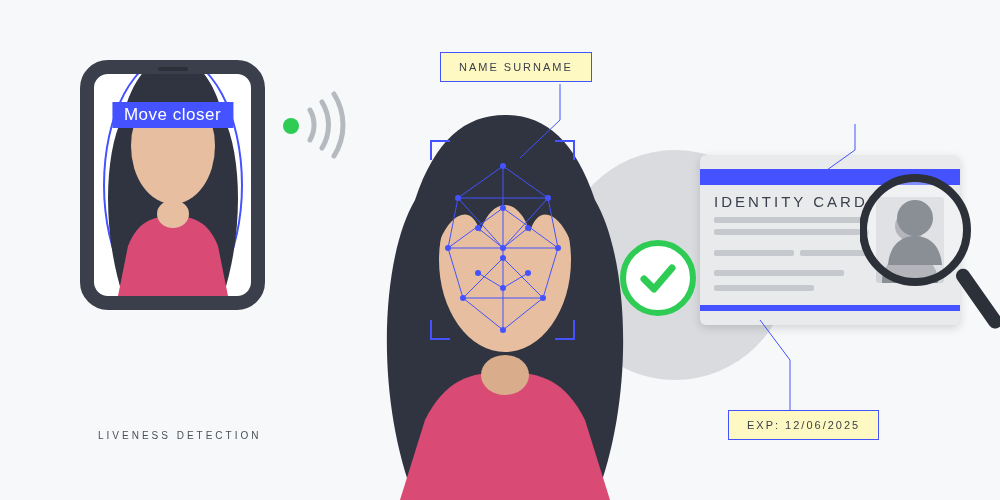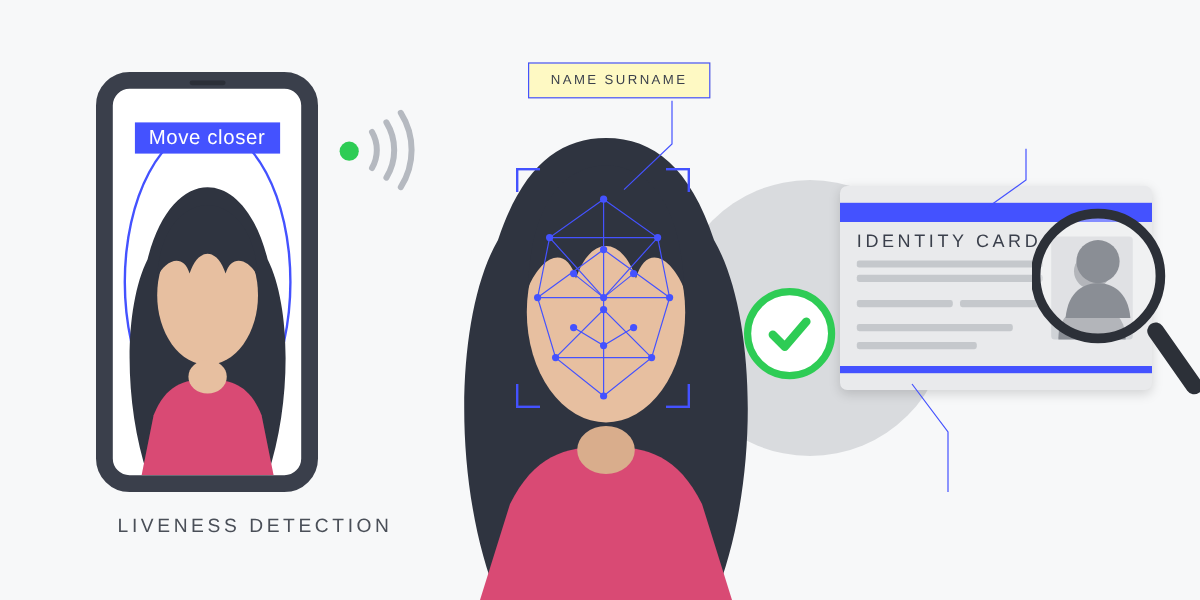--- a/index.html
+++ b/index.html
@@ -10,21 +10,21 @@
     font-family: Arial, Helvetica, sans-serif;
     position: relative;
     overflow: hidden;
   }
   .stage { position: absolute; inset: 0; }
 
   
   .phone {
     position: absolute;
     left: 80px; top: 60px;
-    width: 185px; height: 350px;
+    width: 185px; height: 250px;
     border: 14px solid #3a3f4b;
     border-radius: 28px;
     background: #ffffff;
   }
   .phone .speaker {
     position: absolute; top: -7px; left: 50%; transform: translateX(-50%);
     width: 30px; height: 4px; background: #2b2f38; border-radius: 2px;
   }
   .phone .screen {
     position: absolute; inset: 0px;
@@ -47,21 +47,21 @@
     background: #4452ff;
     color: #fff;
     font-size: 17px;
     padding: 3px 12px;
     white-space: nowrap;
     letter-spacing: 0.5px;
   }
   .caption {
     position: absolute;
     left: 98px; top: 430px;
-    font-size: 16px;
+    font-size: 10px;
     letter-spacing: 3px;
     color: #4a4f58;
   }
   .signal-dot {
     position: absolute;
     left: 283px; top: 118px;
     width: 16px; height: 16px;
     background: #2ecc55;
     border-radius: 50%;
   }
@@ -267,20 +267,21 @@
   </svg>
 
   <div class="face-box">
     <div class="corner tl"></div>
       <div class="corner tr"></div>
     <div class="corner bl"></div>
       <div class="corner br"></div>
   </div>
 
   <div class="callout" style="left:440px; top:52px;">NAME SURNAME</div>
+  <div class="callout" style="left:728px; top:410px;">EXP: 12/06/2025</div>
 
   <svg class="leader" style="left:0; top:0;" width="1000" height="500">
     <path d="M560 84 L560 120 L520 158"></path>
   </svg>
   <svg class="leader" style="left:0; top:0;" width="1000" height="500">
     <path d="M855 124 L855 150 L820 175"></path>
   </svg>
   <svg class="leader" style="left:0; top:0;" width="1000" height="500">
     <path d="M790 410 L790 360 L760 320"></path>
   </svg>

